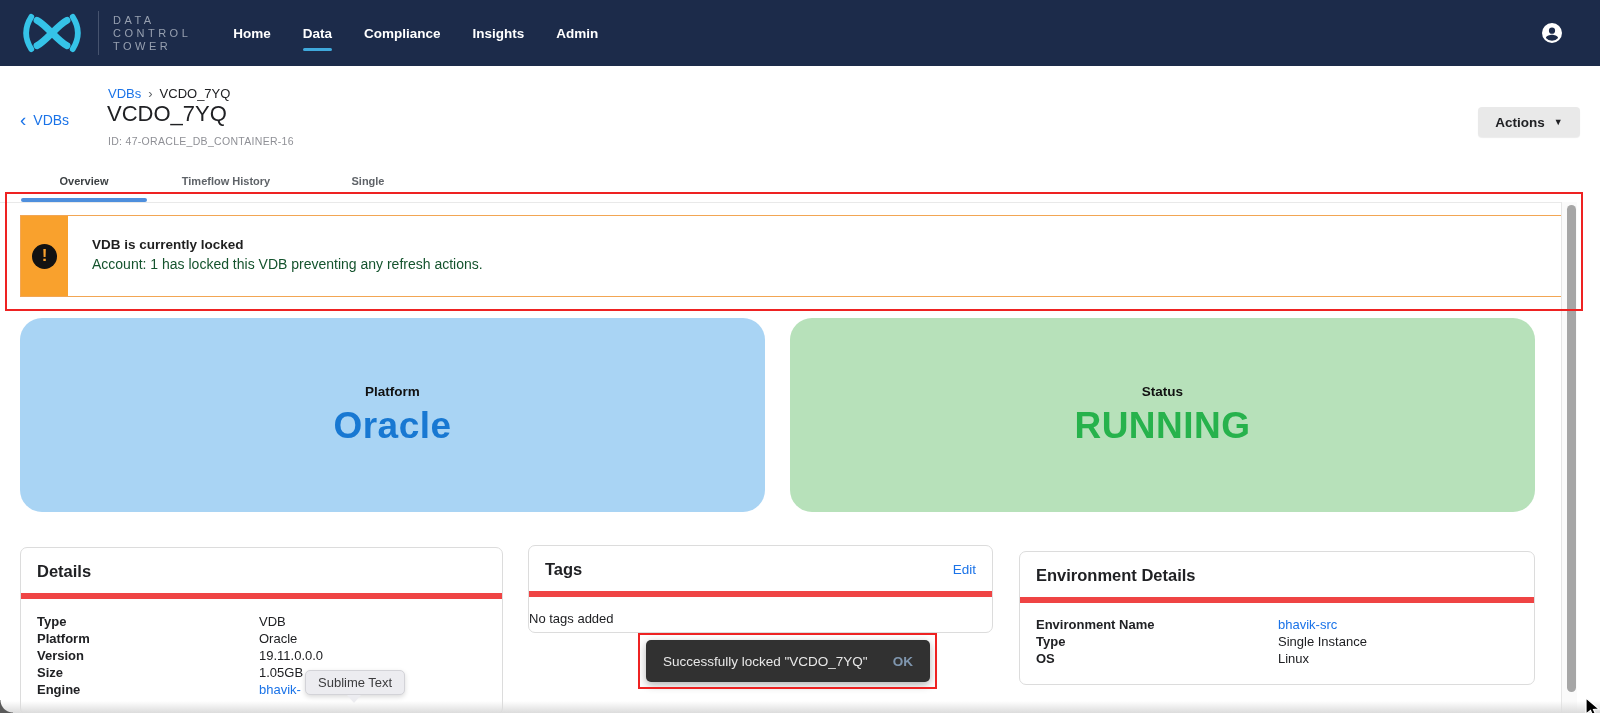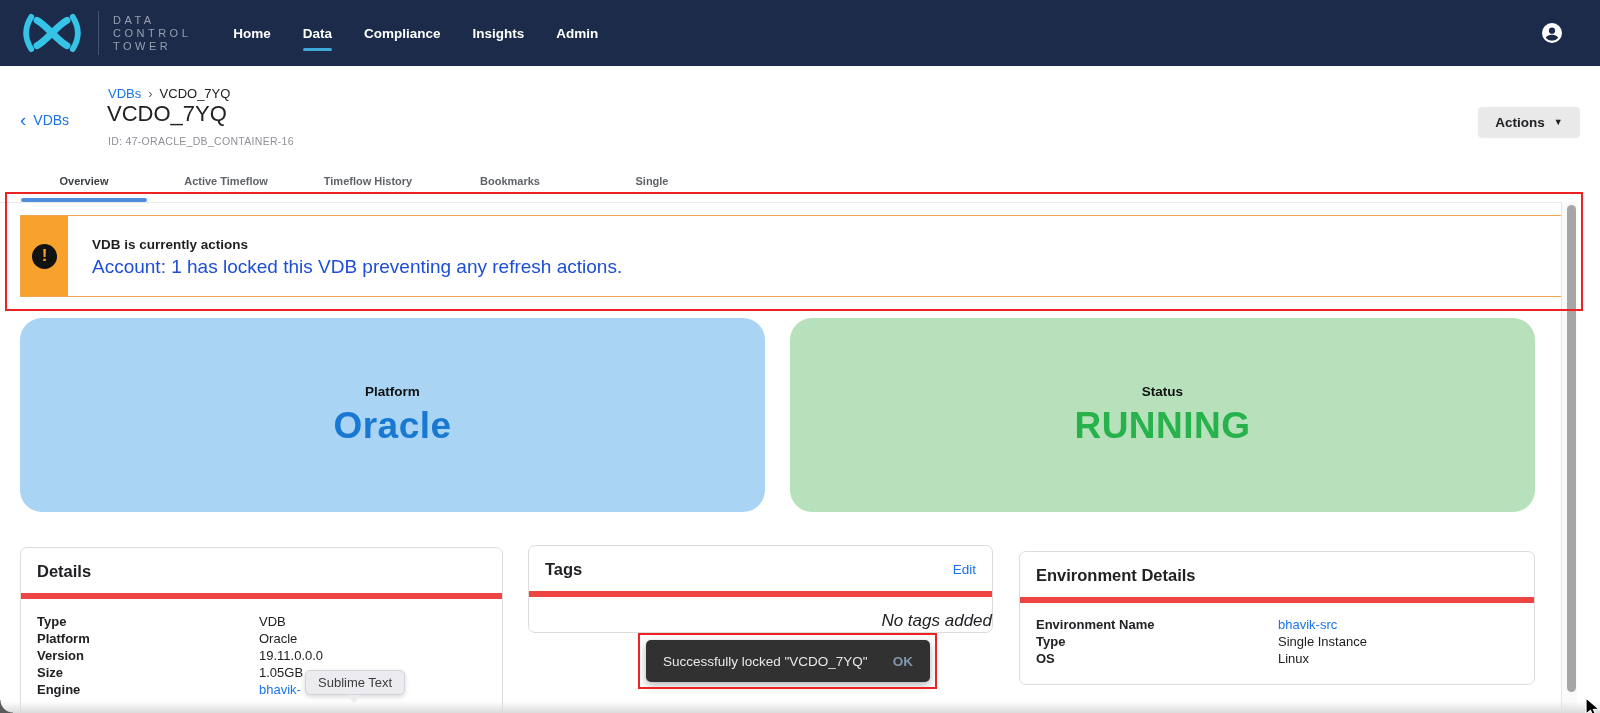--- a/index.html
+++ b/index.html
@@ -46,21 +46,21 @@
   .tabbar-line { position:absolute; left:0; top:202px; width:1561px; height:1px; background:#e9e9e9; }
 
   
   .alert { position:absolute; left:20px; top:215px; width:1547px; height:82px; background:#fff;
             border:1px solid #f2a654; display:flex; align-items:stretch; }
   .alert-strip { width:47px; background:#f9a12d; display:flex; align-items:center; justify-content:center; }
   .alert-icon { width:25px; height:25px; border-radius:50%; background:#121212; color:#f9a12d;
             display:flex; align-items:center; justify-content:center; font-size:17px; font-weight:bold; }
   .alert-body { padding:21px 0 0 24px; }
   .alert-title { font-size:13.5px; font-weight:bold; color:#1f1f1f; margin-bottom:4px; }
-  .alert-msg { font-size:19px; color:#1d4ed8; }
+  .alert-msg { font-size:14px; color:#14532d; }
 
   
   .bigcard { position:absolute; top:318px; width:745px; height:194px; border-radius:22px;
             display:flex; flex-direction:column; align-items:center; justify-content:center; gap:6px; }
   .bigcard.platform { left:20px; background:#a9d4f4; }
   .bigcard.status { left:790px; background:#b7e1ba; }
   .bigcard-label { font-size:13.5px; font-weight:bold; color:#111; }
   .bigcard-value { font-size:37px; font-weight:bold; letter-spacing:.5px; }
   .bigcard.platform .bigcard-value { color:#1878d2; }
   .bigcard.status .bigcard-value { color:#27b24c; }
@@ -73,21 +73,21 @@
   .edit-link { font-size:13.5px; color:#1a73e8; cursor:pointer; }
   .kv { display:flex; font-size:13px; color:#202124; line-height:17px; }
   .kv .k { font-weight:bold; }
   .link { color:#1a73e8; cursor:pointer; }
 
   .details-card { left:20px; top:547px; width:483px; height:168px; }
   .details-card .card-body { padding:14px 16px 0 16px; }
   .details-card .k { width:222px; }
 
   .tags-card { left:528px; top:545px; width:465px; height:88px; }
-  .tags-empty { text-align:right; font-size:17px; color:#202124; padding-top:14px;font-style:italic; }
+  .tags-empty { text-align:left; font-size:13px; color:#202124; padding-top:14px; }
 
   .env-card { left:1019px; top:551px; width:516px; height:134px; }
   .env-card .card-body { padding:13px 16px 0 16px; }
   .env-card .k { width:242px; }
 
   
   .snackbar { position:absolute; left:646px; top:640px; width:284px; height:42px; background:#313131;
             border-radius:5px; display:flex; align-items:center; justify-content:space-between;
             padding:0 17px; box-shadow:0 3px 8px rgba(0,0,0,.3); }
   .snackbar-msg { color:#e8e8e8; font-size:13.5px; }
@@ -164,32 +164,30 @@
   <div class="page-title">VCDO_7YQ</div>
   <div class="page-id">ID: 47-ORACLE_DB_CONTAINER-16</div>
   <button class="actions-btn">
     <span>Actions</span>
     <span class="caret-down">▼</span>
   </button>
 
   <div class="tabbar-line"></div>
   <div class="tabs">
     <div class="tab active">Overview</div>
-    <div class="tab">Active Timeflow</div>
     <div class="tab">Timeflow History</div>
-    <div class="tab">Bookmarks</div>
     <div class="tab">Single</div>
   </div>
 
   <div class="alert">
     <div class="alert-strip">
       <div class="alert-icon">!</div>
     </div>
     <div class="alert-body">
-      <div class="alert-title">VDB is currently actions</div>
+      <div class="alert-title">VDB is currently locked</div>
       <div class="alert-msg">Account: 1 has locked this VDB preventing any refresh actions.</div>
     </div>
   </div>
 
   <div class="bigcard platform">
     <div class="bigcard-label">Platform</div>
     <div class="bigcard-value">Oracle</div>
   </div>
   <div class="bigcard status">
     <div class="bigcard-label">Status</div>

